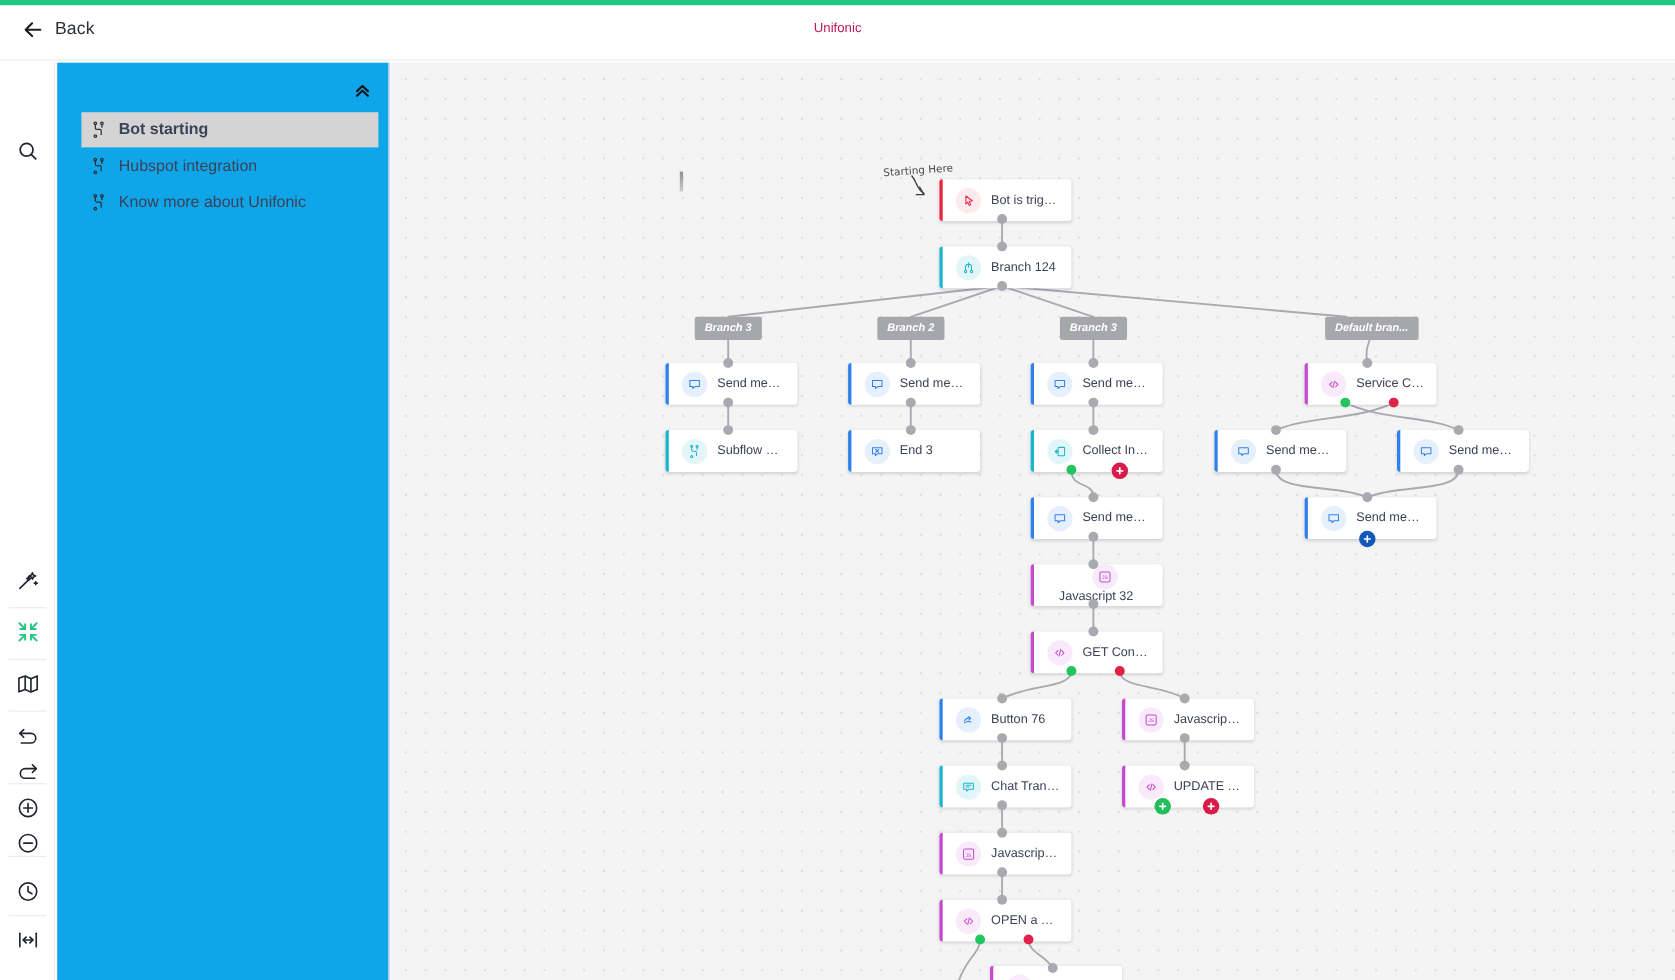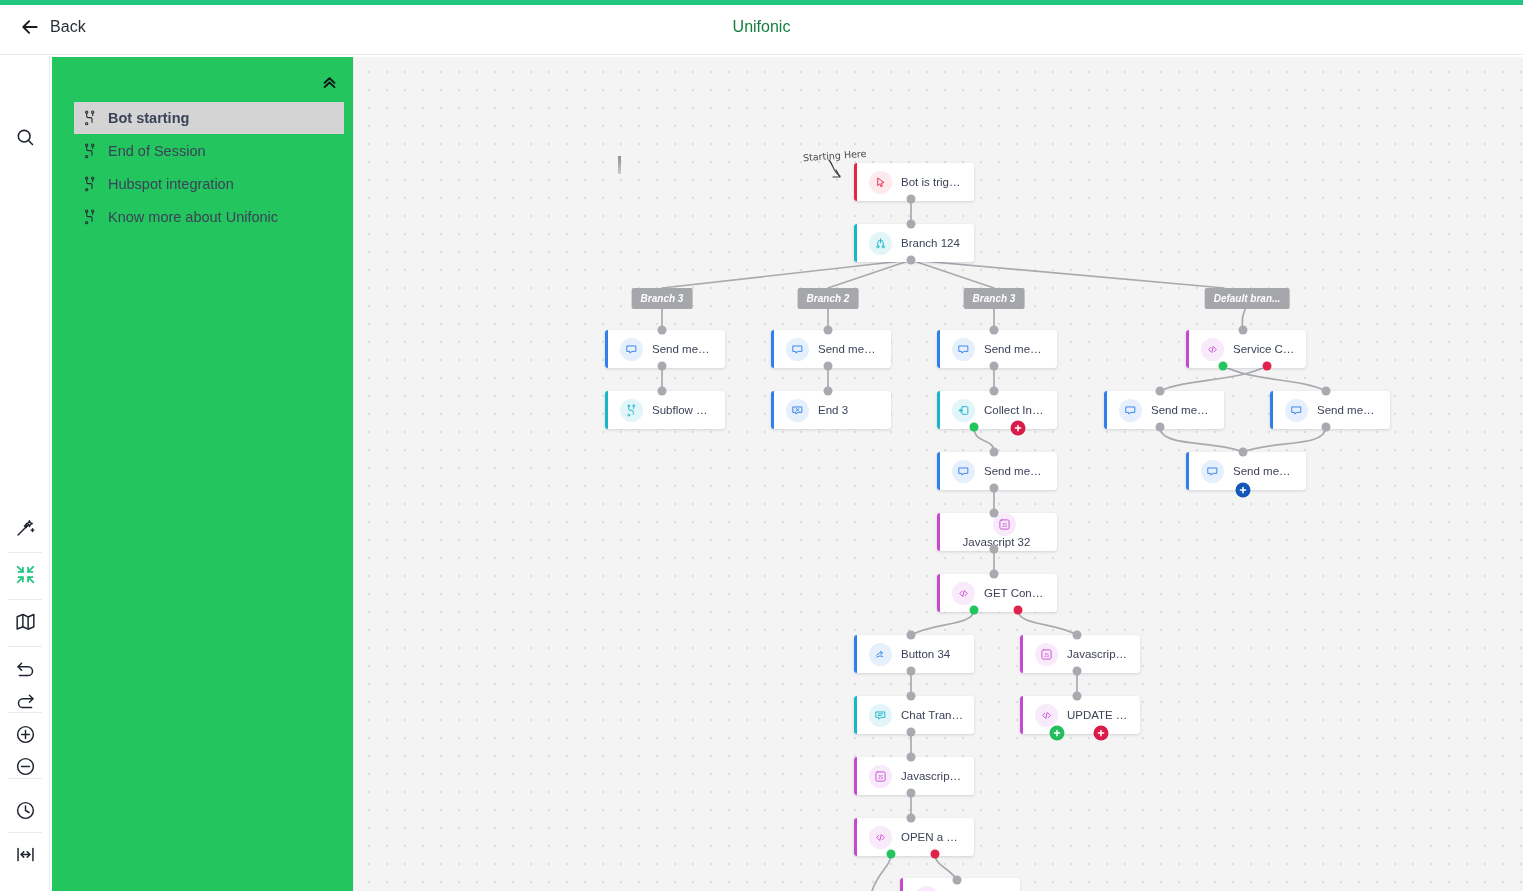--- a/index.html
+++ b/index.html
@@ -25,42 +25,42 @@
   }
   .back-btn {
     position: absolute; left: 12px; top: 8px;
     display: flex; align-items: center; gap: 10px;
     padding: 4px 8px; cursor: pointer; background: none; border: none;
   }
   .back-arrow { width: 20px; height: 20px; display: block; }
   .back-label { font-size: 16px; color: #2b2f36; letter-spacing: .1px; }
   .header-title {
     position: absolute; left: 0; right: 0; top: 13px;
-    text-align: center; font-size: 16px; color: #15803d;
+    text-align: center; font-size: 12px; color: #be185d;
   }
 
   
   .rail {
     position: absolute; left: 0; top: 56px; width: 50px; height: 835px;
     background: #ffffff; border-right: 1px solid #e8eaed;
   }
   .rail-btn {
     position: absolute; left: 0; width: 50px; height: 42px;
     display: flex; align-items: center; justify-content: center;
     cursor: pointer;
   }
   .rail-btn svg { display: block; }
   .rail-sep {
     position: absolute; left: 8px; width: 34px; height: 1px; background: #e8eaed;
   }
 
   
   .subflow-panel {
     position: absolute; left: 52px; top: 57px; width: 302px; height: 834px;
-    background: #22c55e; border-right: 1px solid #e3e5e8;
+    background: #0ea5e9; border-right: 1px solid #e3e5e8;
   }
   .panel-collapse {
     position: absolute; right: 11px; top: 12px;
     width: 26px; height: 26px; display: flex; align-items: center; justify-content: center;
     cursor: pointer;
   }
   .subflow-list { position: absolute; left: 22px; top: 45px; width: 270px; }
   .subflow-item {
     display: flex; align-items: center; gap: 10px;
     height: 32px; padding: 0 8px 0 8px; margin-bottom: 1px;
@@ -268,30 +268,20 @@
     <div class="subflow-list" id="subflow-list">
         <div class="subflow-item active">
           <span class="si-icon"><svg width="16" height="16" viewBox="0 0 24 24" fill="none" stroke="#2b2f36" stroke-width="1.7" stroke-linecap="round" stroke-linejoin="round">
               <path d="M7 4.5 v5 a2 2 0 0 0 2 2 h4 a2 2 0 0 1 2 2 v5"></path>
               <circle cx="7" cy="3.2" r="1.7"></circle>
               <circle cx="16" cy="3.2" r="1.7"></circle>
               <circle cx="7" cy="20.5" r="1.7"></circle>
               <path d="M16 4.9 v3.5"></path>
             </svg></span>
           <span>Bot starting</span>
-        </div>
-        <div class="subflow-item">
-          <span class="si-icon"><svg width="16" height="16" viewBox="0 0 24 24" fill="none" stroke="#2b2f36" stroke-width="1.7" stroke-linecap="round" stroke-linejoin="round">
-              <path d="M7 4.5 v5 a2 2 0 0 0 2 2 h4 a2 2 0 0 1 2 2 v5"></path>
-              <circle cx="7" cy="3.2" r="1.7"></circle>
-              <circle cx="16" cy="3.2" r="1.7"></circle>
-              <circle cx="7" cy="20.5" r="1.7"></circle>
-              <path d="M16 4.9 v3.5"></path>
-            </svg></span>
-          <span>End of Session</span>
         </div>
         <div class="subflow-item">
           <span class="si-icon"><svg width="16" height="16" viewBox="0 0 24 24" fill="none" stroke="#2b2f36" stroke-width="1.7" stroke-linecap="round" stroke-linejoin="round">
               <path d="M7 4.5 v5 a2 2 0 0 0 2 2 h4 a2 2 0 0 1 2 2 v5"></path>
               <circle cx="7" cy="3.2" r="1.7"></circle>
               <circle cx="16" cy="3.2" r="1.7"></circle>
               <circle cx="7" cy="20.5" r="1.7"></circle>
               <path d="M16 4.9 v3.5"></path>
             </svg></span>
           <span>Hubspot integration</span>
@@ -522,21 +512,21 @@
           </div>
           <div class="node" style="left: 854px; top: 635px; width: 120px;">
             <div class="accent" style="background: rgb(47, 128, 237);"></div>
             <div class="n-icon" style="background: rgb(230, 240, 253);">
               <svg width="13" height="13" viewBox="0 0 24 24" fill="none" stroke="#2f80ed" stroke-width="1.7" stroke-linecap="round" stroke-linejoin="round">
                 <path d="M5 13.5 c2.6-4 6.5-5.6 9.8-4.6"></path>
                 <path d="M11.8 6.4 L15.6 8.9 L12.6 12.2"></path>
                 <path d="M5 16.8 c3.5-2.2 7.5-2.6 11-1.2"></path>
               </svg>
             </div>
-            <div class="n-label">Button 34</div>
+            <div class="n-label">Button 76</div>
           </div>
           <div class="node" style="left: 1020px; top: 635px; width: 120px;">
             <div class="accent" style="background: rgb(197, 74, 208);"></div>
             <div class="n-icon" style="background: rgb(248, 233, 251);">
               <svg width="13" height="13" viewBox="0 0 24 24" fill="none" stroke="#c54ad0" stroke-width="1.7" stroke-linecap="round" stroke-linejoin="round">
                 <rect x="3.5" y="3.5" width="17" height="17" rx="3"></rect>
                 <text x="12" y="16" text-anchor="middle" font-size="8.5" font-family="&quot;Liberation Sans&quot;, sans-serif" fill="#c54ad0" stroke="none">JS</text>
               </svg>
             </div>
             <div class="n-label">Javascript 18</div>

